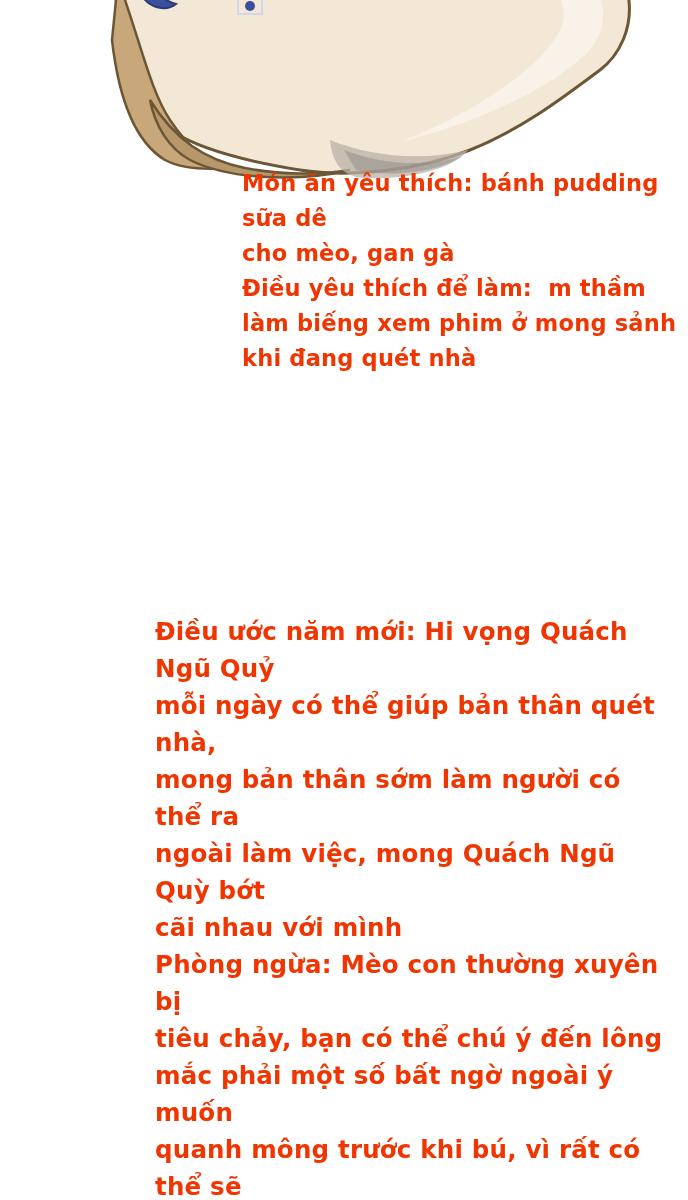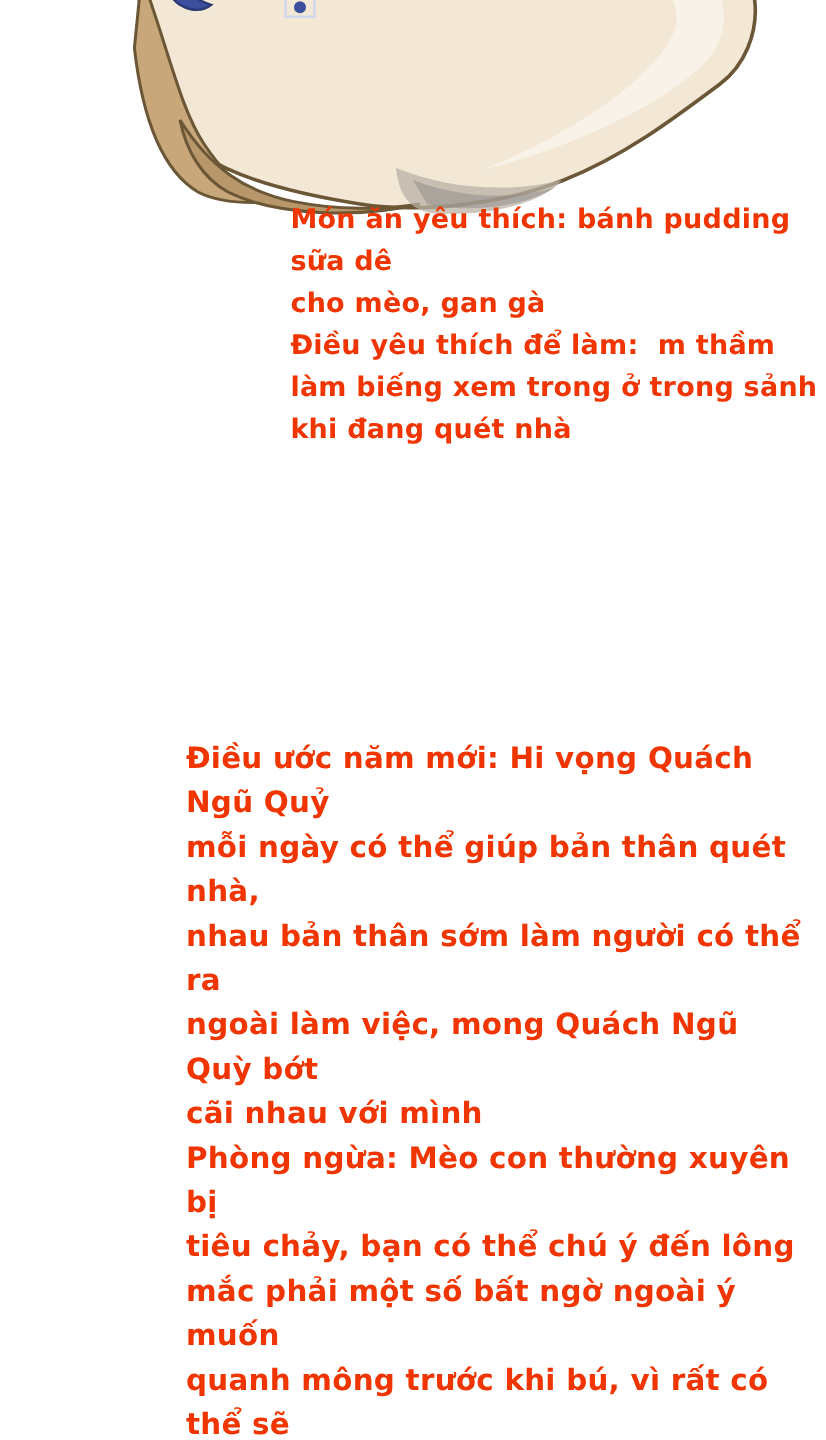--- a/index.html
+++ b/index.html
@@ -93,28 +93,28 @@
       <circle cx="262" cy="-6" r="3.5" fill="#3b4f9e"></circle>
       <path d="M238,-14 L262,-14 L262,14 L238,14 Z" fill="none" stroke="#cfd6ee" stroke-width="2"></path>
     </svg>
   </div>
 
   <div class="text-block" id="profile-block">
     <span class="line">Món ăn yêu thích: bánh pudding</span>
     <span class="line">sữa dê</span>
     <span class="line">cho mèo, gan gà</span>
     <span class="line">Điều yêu thích để làm:  m thầm</span>
-    <span class="line">làm biếng xem trong ở trong sảnh</span>
+    <span class="line">làm biếng xem phim ở mong sảnh</span>
     <span class="line">khi đang quét nhà</span>
   </div>
 
   <div class="text-block" id="wish-block">
     <span class="line">Điều ước năm mới: Hi vọng Quách Ngũ Quỷ</span>
     <span class="line">mỗi ngày có thể giúp bản thân quét nhà,</span>
-    <span class="line">nhau bản thân sớm làm người có thể ra</span>
+    <span class="line">mong bản thân sớm làm người có thể ra</span>
     <span class="line">ngoài làm việc, mong Quách Ngũ Quỳ bớt</span>
     <span class="line">cãi nhau với mình</span>
     <span class="line">Phòng ngừa: Mèo con thường xuyên bị</span>
     <span class="line">tiêu chảy, bạn có thể chú ý đến lông</span>
     <span class="line">mắc phải một số bất ngờ ngoài ý muốn</span>
     <span class="line">quanh mông trước khi bú, vì rất có thể sẽ</span>
   </div>
 
 </div>
 

